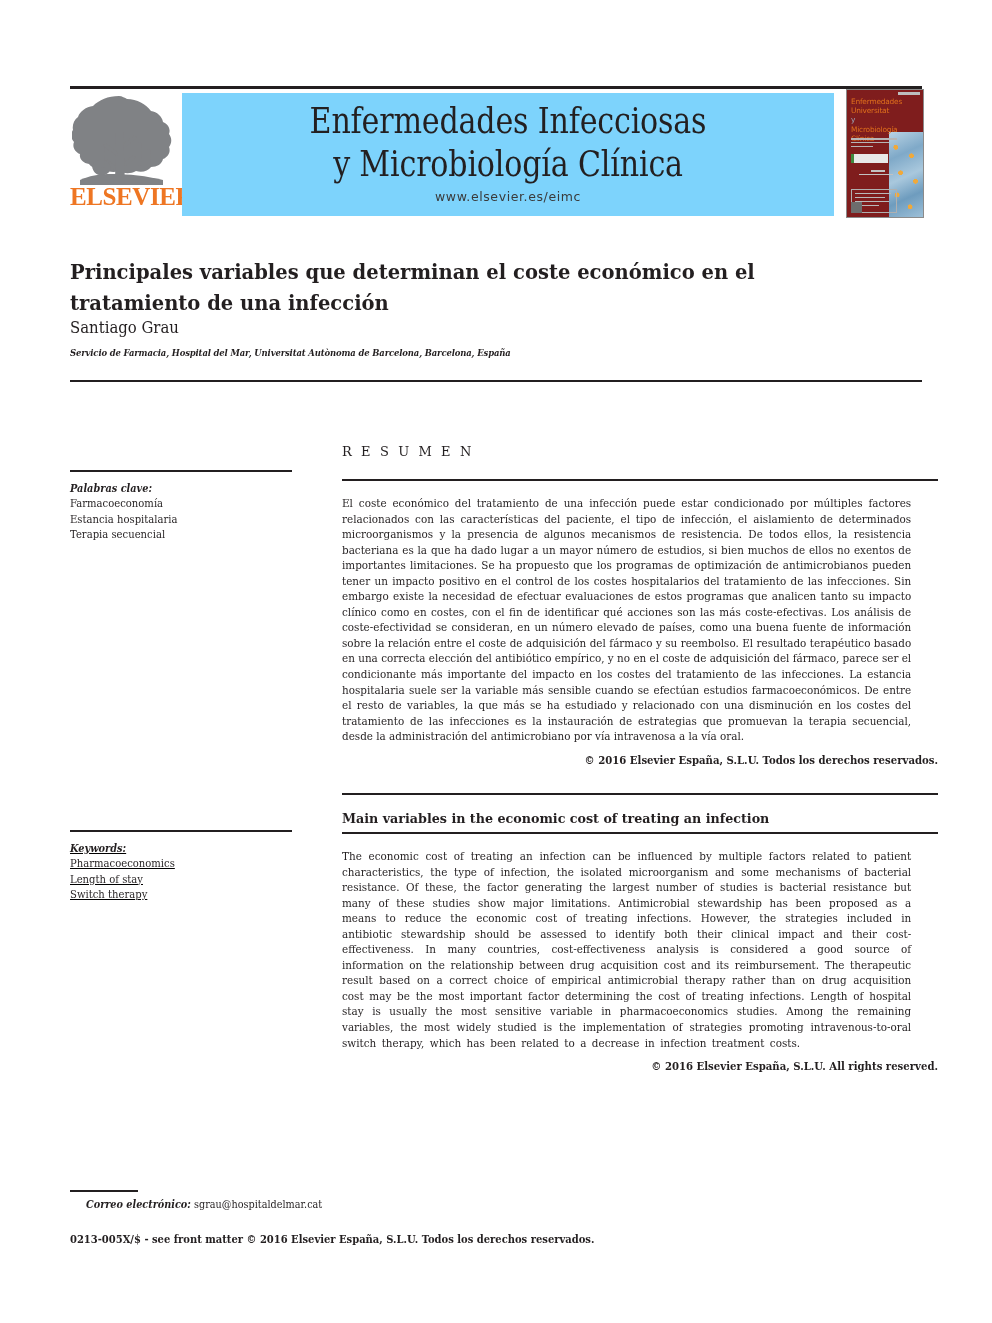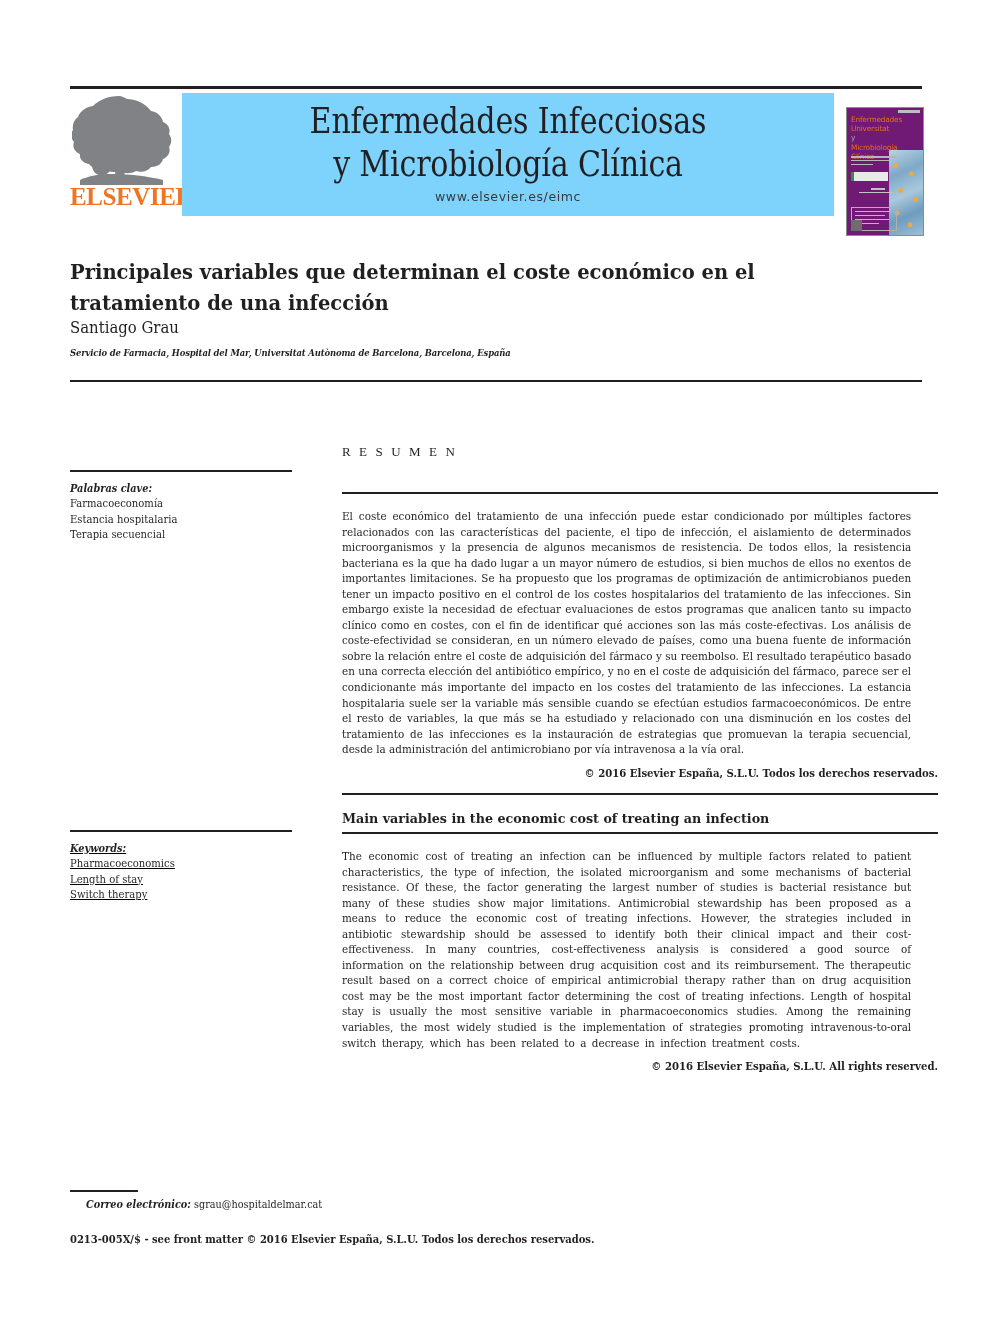--- a/index.html
+++ b/index.html
@@ -107,24 +107,24 @@
     font-family: "DejaVu Sans", sans-serif;
     font-size: 12.5px;
     letter-spacing: 0.6px;
     color: #3a3a3a;
   }
 
   
   .cover {
     position: absolute;
     left: 776px;
-    top: 21px;
+    top: 3px;
     width: 76px;
     height: 127px;
-    background: #701a75;
+    background: #7f1d1d;
     border: 1px solid #8b8b8b;
     overflow: hidden;
   }
   .cover-top-bar {
     position: absolute;
     right: 3px;
     top: 2px;
     width: 22px;
     height: 3px;
     background: #bdbdbd;
@@ -333,21 +333,21 @@
     font-weight: bold;
     font-size: 10.6px;
     color: #231f20;
     text-align: right;
     width: 596px;
     transform: scaleX(0.955);
     transform-origin: 100% 0;
   }
 
   #resumen-block { top: 444px; }
-  #resumen-block .section-label { margin-bottom: 32px; font-family: Liberation Serif, serif; }
+  #resumen-block .section-label { margin-bottom: 20px; }
   #resumen-block .abs-body { margin-top: 15px; }
   #resumen-block .copyright { margin-top: 9px; }
 
   #abstract-block { top: 810px; }
   #abstract-block .section-label { margin-bottom: 15px; }
   #abstract-block .abs-body { margin-top: 15px; }
   #abstract-block .copyright { margin-top: 9px; }
 
   .rule-mid {
     position: absolute;

